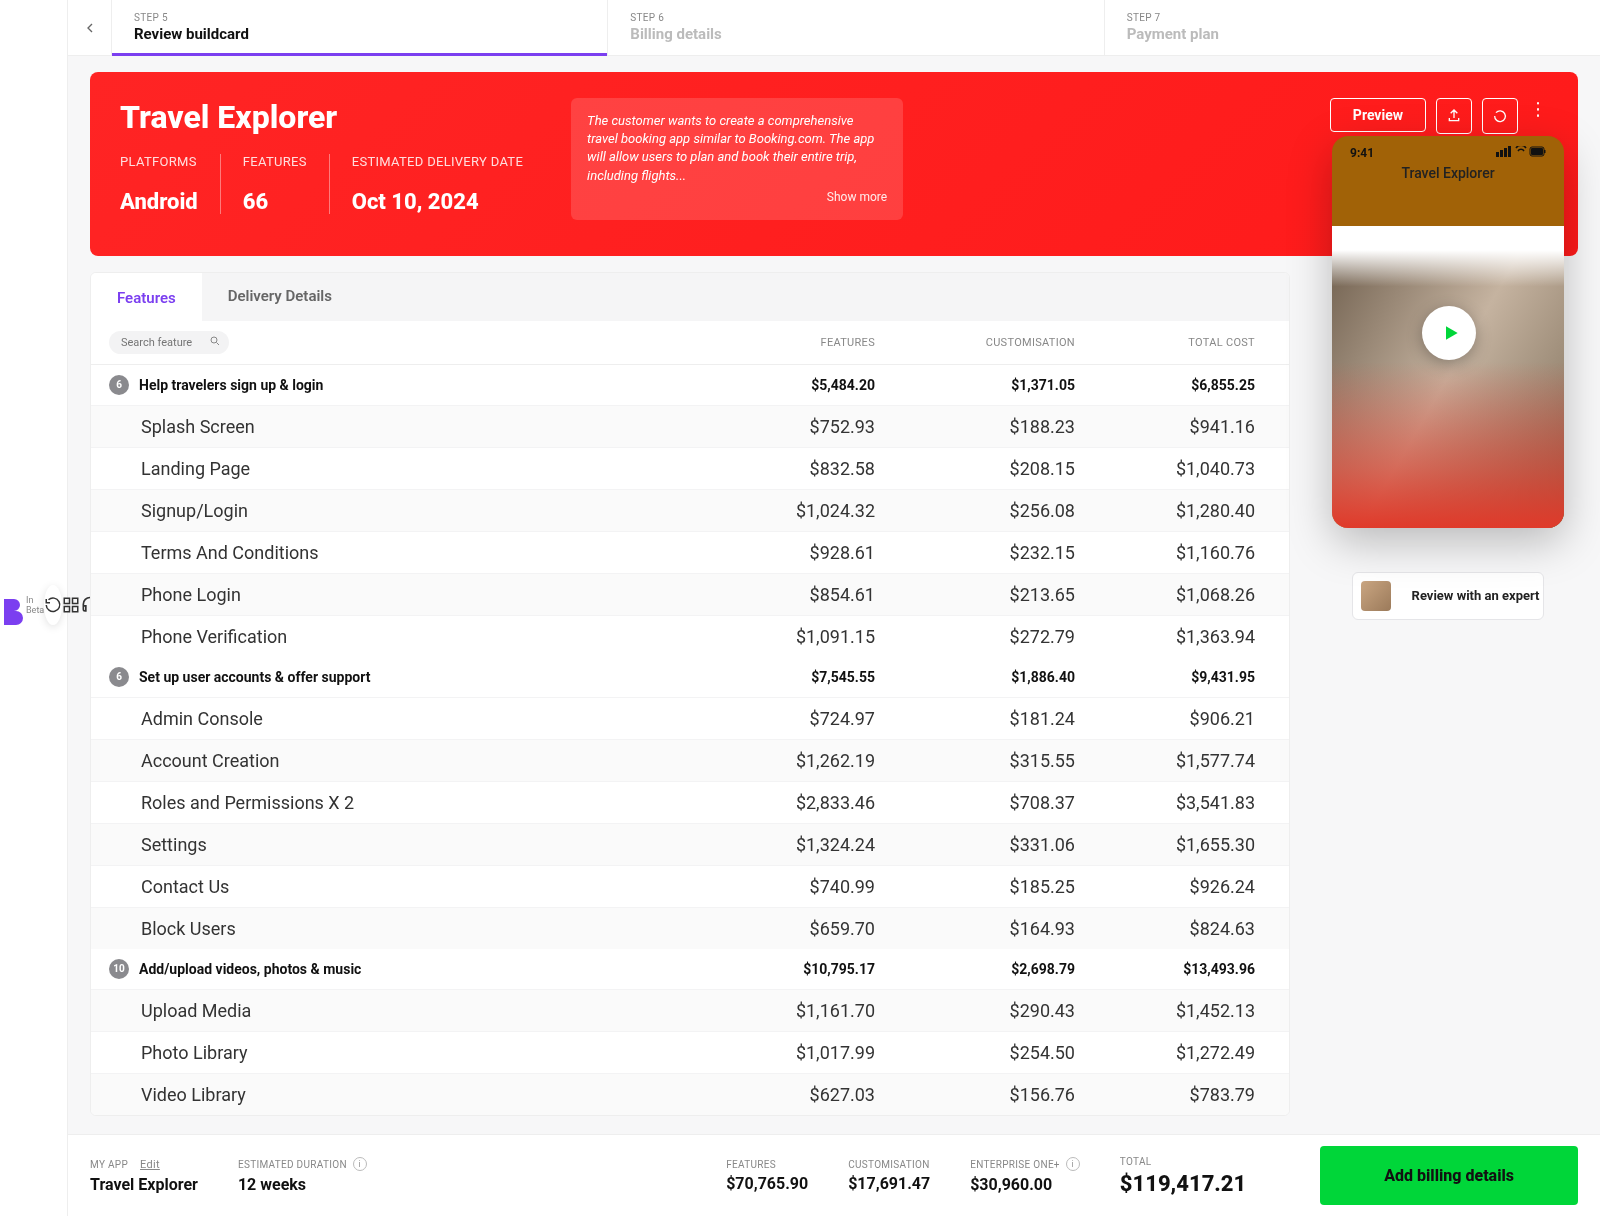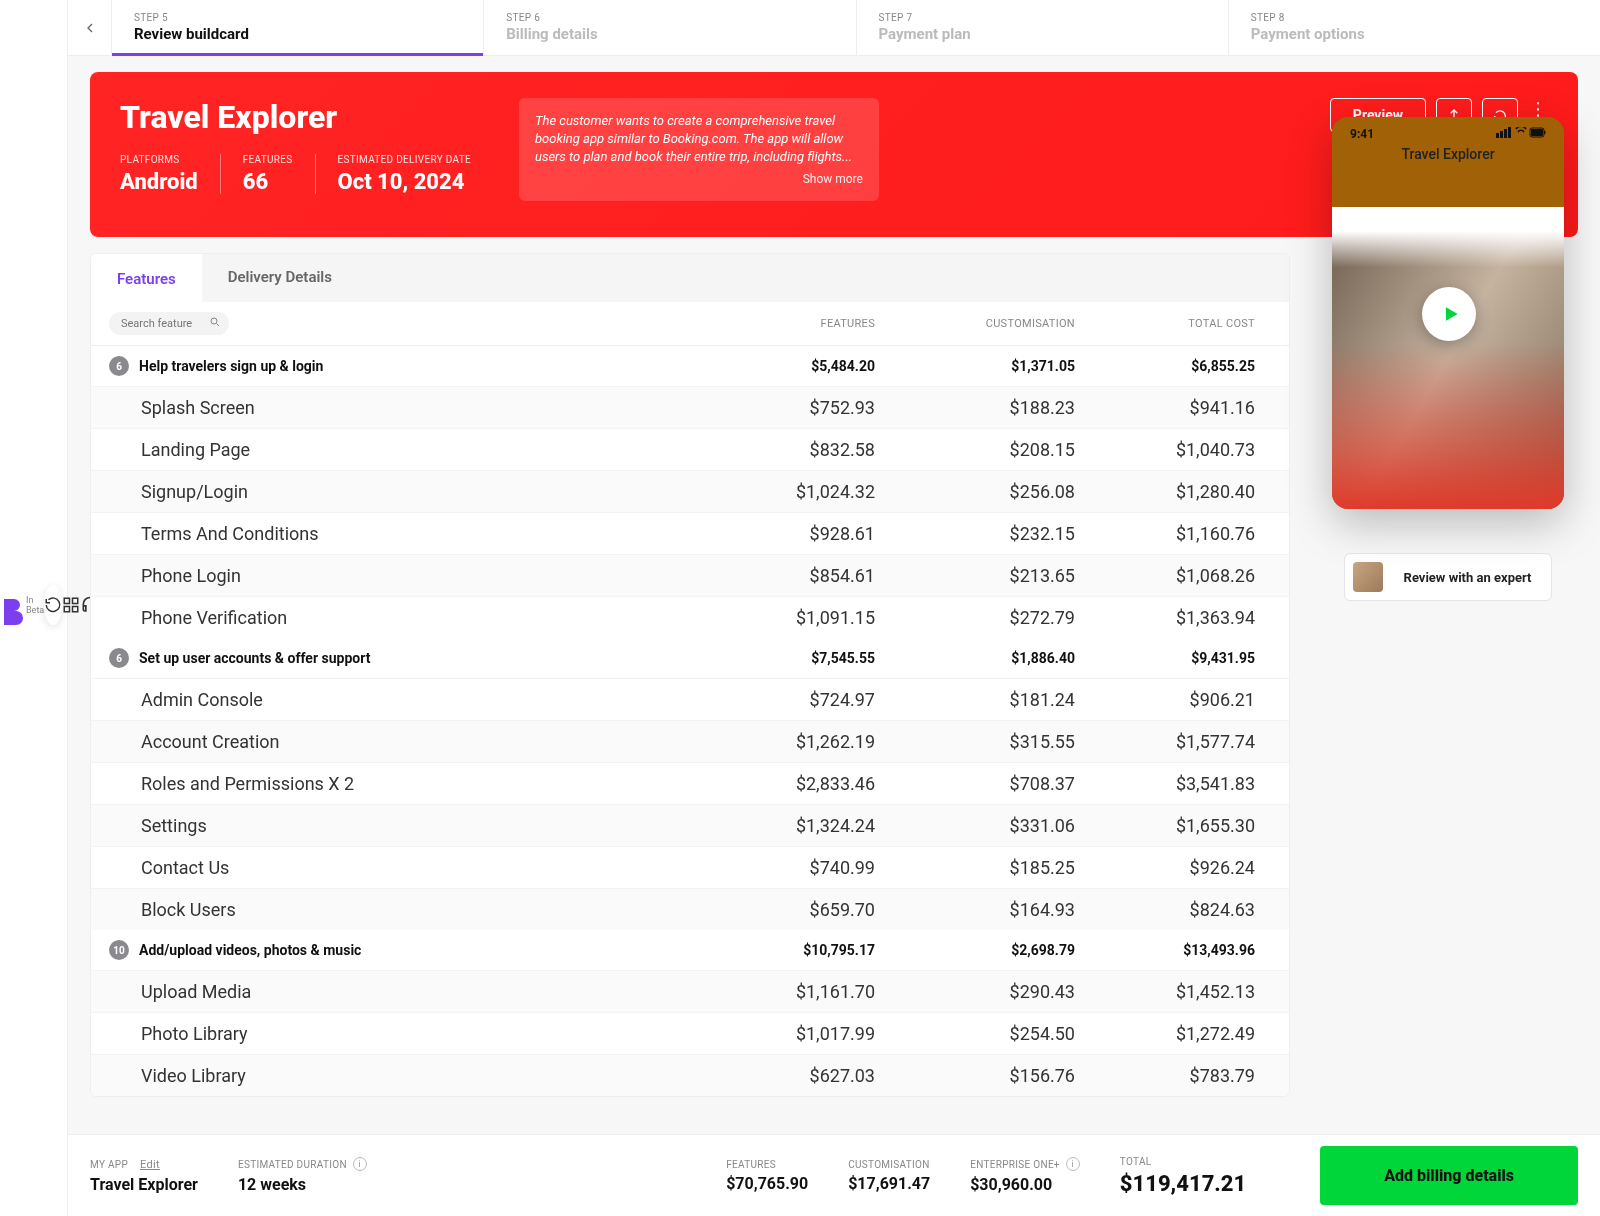--- a/index.html
+++ b/index.html
@@ -25,23 +25,23 @@
 .step-title { font-size: 15px; font-weight: 700; color: #bbb; }
 .step.active .step-title { color: #111; }
 .step.active::after { content:''; position:absolute; left:0; right:0; bottom:-1px; height:3px; background:#7b3ff0; }
 
 .hero { margin: 16px 22px 0 22px; background: linear-gradient(135deg, #ff2424, #ff1a1a); border-radius: 8px; padding: 26px 30px 36px 30px; color: #fff; display:flex; position:relative; }
 .hero-left { flex: 0 0 auto; }
 .hero-title { font-size: 32px; font-weight: 800; margin-bottom: 18px; }
 .hero-stats { display:flex; }
 .hstat { padding-right: 22px; margin-right: 22px; border-right: 1px solid rgba(255,255,255,0.4); }
 .hstat:last-child { border-right:none; margin-right:0; padding-right:0; }
-.hstat-label { font-size: 10px; letter-spacing: 0.3px; opacity: 0.85; margin-bottom: 4px; }
+.hstat-label { font-size: 13px; letter-spacing: 0.3px; opacity: 0.85; margin-bottom: 20px; }
 .hstat-val { font-size: 22px; font-weight: 800; }
-.hero-desc { margin-left: 48px; background: rgba(255,255,255,0.15); border-radius: 6px; padding: 14px 16px; width: 360px; font-size: 13px; font-style: italic; line-height: 1.4; position:relative; }
+.hero-desc { margin-left: 48px; background: rgba(255,255,255,0.15); border-radius: 6px; padding: 14px 16px; width: 332px; font-size: 13px; font-style: italic; line-height: 1.4; position:relative; }
 .show-more { font-style: normal; font-size: 12px; color: #fff; opacity: 0.9; display:block; text-align:right; margin-top: 4px; cursor:pointer; }
 .hero-actions { margin-left: auto; display:flex; align-items:flex-start; gap: 10px; }
 .preview-btn { border: 1.5px solid #fff; background: transparent; color:#fff; font-weight:700; font-size:14px; padding: 8px 22px; border-radius: 4px; cursor:pointer; }
 .icon-btn { width: 36px; height: 36px; border: 1.5px solid #fff; border-radius: 4px; display:flex; align-items:center; justify-content:center; cursor:pointer; }
 .dots-btn { width: 20px; display:flex; align-items:center; justify-content:center; cursor:pointer; color:#fff; font-size:18px; }
 
 .content-row { display:flex; margin: 0 22px; gap: 28px; }
 
 .table-card { flex: 1; background:#fff; border:1px solid #eee; border-radius: 6px; margin-top: 16px; overflow:hidden; display:flex; flex-direction:column; max-height: 850px; position:relative; }
 .tabs { display:flex; background:#f5f5f6; }
@@ -70,21 +70,21 @@
 .rval { text-align:right; }
 
 .phone-col { width: 260px; margin-top:-120px; position:relative; z-index:5; display:flex; flex-direction:column; align-items:center; }
 .phone { width: 232px; height: 392px; background:#a16207; border-radius: 16px; box-shadow: 0 14px 44px rgba(0,0,0,0.25); overflow:hidden; position:relative; }
 .phone-status { display:flex; justify-content:space-between; padding: 10px 18px 2px; font-size:12px; font-weight:700; color:#111; }
 .phone-title { text-align:center; font-size:14px; font-weight:500; color:#222; margin-top:2px; margin-bottom: 10px; }
 .phone-img { position:absolute; left:0; right:0; bottom:0; top:90px; background: linear-gradient(180deg, #fff 0%, #fff 8%, rgba(255,255,255,0) 20%), linear-gradient(0deg, #e03a2a 0%, rgba(224,58,42,0.6) 20%, rgba(0,0,0,0) 55%), linear-gradient(120deg, #6b5b4a, #c5b3a0, #7a6a55); }
 .play-btn { position:absolute; top:calc(50% - 26px); left:calc(50% - 26px); width:54px; height:54px; border-radius:50%; background:#fff; display:flex; align-items:center; justify-content:center; box-shadow:0 4px 16px rgba(0,0,0,0.3); cursor:pointer; }
 .play-btn svg { margin-left:4px; }
 
-.expert-btn { margin-top: 44px; background:#fff; border:1px solid #e5e5e8; border-radius: 6px; padding: 8px 20px 8px 8px; display:flex; align-items:center; gap:21px; font-size:13px; font-weight:700; color:#222; cursor:pointer; }
+.expert-btn { margin-top: 44px; background:#fff; border:1px solid #e5e5e8; border-radius: 6px; padding: 8px 4px 8px 8px; display:flex; align-items:center; gap:21px; font-size:13px; font-weight:700; color:#222; cursor:pointer; }
 .expert-avatar { width:30px; height:30px; border-radius:4px; background: linear-gradient(135deg,#caa682,#9b7a5a); }
 
 .footer { position:absolute; left:68px; right:0; bottom:0; height:82px; background:#fff; border-top:1px solid #eee; display:flex; align-items:center; padding: 0 22px; }
 .fgroup { display:flex; flex-direction:column; margin-right: 40px; }
 .flabel { font-size:10px; color:#888; letter-spacing:0.3px; margin-bottom:4px; display:flex; align-items:center; gap:6px; }
 .fval { font-size:16px; font-weight:700; color:#111; display:flex; align-items:center; gap:8px; }
 .edit-link { font-size:11px; color:#888; text-decoration:underline; cursor:pointer; margin-left:6px; font-weight:400; }
 .info-i { width:14px; height:14px; border-radius:50%; border:1px solid #bbb; color:#999; font-size:9px; display:flex; align-items:center; justify-content:center; }
 .footer-spacer { flex:1; }
 .fgroup.total .fval { font-size:22px; font-weight:800; }
@@ -142,24 +142,20 @@
           <div class="step-num">STEP 5</div>
           <div class="step-title">Review buildcard</div>
         </div>
         <div class="step">
           <div class="step-num">STEP 6</div>
           <div class="step-title">Billing details</div>
         </div>
         <div class="step">
           <div class="step-num">STEP 7</div>
           <div class="step-title">Payment plan</div>
-        </div>
-        <div class="step">
-          <div class="step-num">STEP 8</div>
-          <div class="step-title">Payment options</div>
         </div>
       </div>
   </div>
 
   <div class="hero">
     <div class="hero-left">
       <div class="hero-title">Travel Explorer</div>
       <div class="hero-stats">
         <div class="hstat">
           <div class="hstat-label">PLATFORMS</div>

